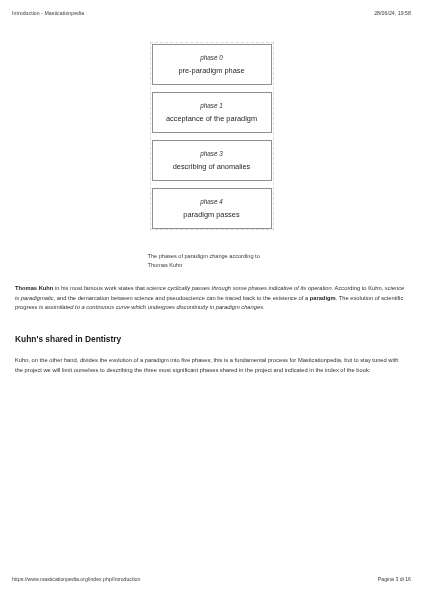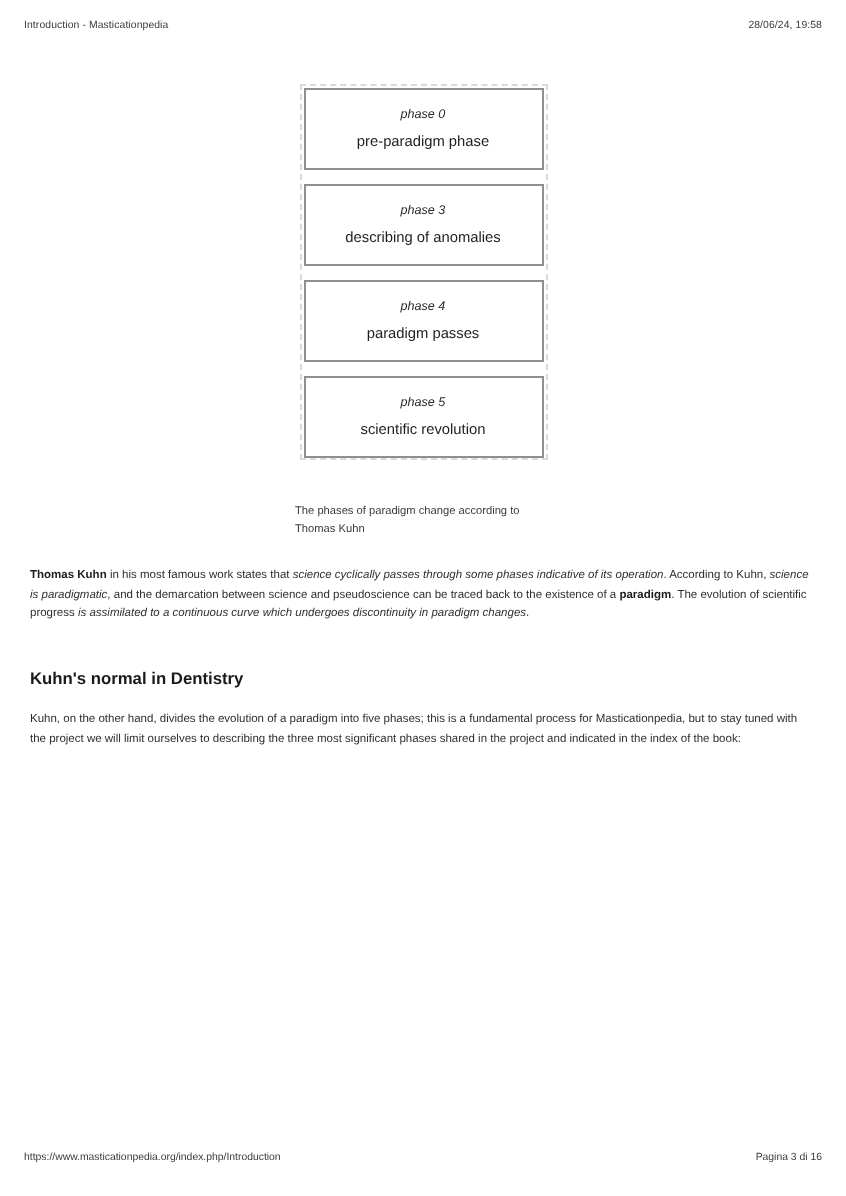--- a/index.html
+++ b/index.html
@@ -142,48 +142,48 @@
 
   <div class="figure-wrap">
     <figure class="figure">
       <div class="phase-list">
 
         <div class="phase-box">
           <div class="phase-num">phase 0</div>
           <div class="phase-label">pre-paradigm phase</div>
         </div>
 
+        <div class="phase-box">
+          <div class="phase-num">phase 1</div>
+          <div class="phase-label">acceptance of the paradigm</div>
+        </div>
 
 
         <div class="phase-box">
           <div class="phase-num">phase 3</div>
           <div class="phase-label">describing of anomalies</div>
         </div>
 
         <div class="phase-box">
           <div class="phase-num">phase 4</div>
           <div class="phase-label">paradigm passes</div>
         </div>
 
-        <div class="phase-box">
-          <div class="phase-num">phase 5</div>
-          <div class="phase-label">scientific revolution</div>
-        </div>
 
       </div>
     </figure>
   </div>
 
   <figcaption class="figure-caption">The phases of paradigm change according to Thomas Kuhn</figcaption>
 
   <p class="body-para">
     <b>Thomas Kuhn</b><span> in his most famous work states that </span><i>science cyclically passes through some phases indicative of its operation</i><span>. According to Kuhn, </span><i>science is paradigmatic</i><span>, and the demarcation between science and pseudoscience can be traced back to the existence of a </span><b>paradigm</b><span>. The evolution of scientific progress </span><i>is assimilated to a continuous curve which undergoes discontinuity in paradigm changes</i><span>.</span>
   </p>
 
-  <h2 class="section-heading">Kuhn's normal in Dentistry</h2>
+  <h2 class="section-heading">Kuhn's shared in Dentistry</h2>
 
   <p class="para-2">Kuhn, on the other hand, divides the evolution of a paradigm into five phases; this is a fundamental process for Masticationpedia, but to stay tuned with the project we will limit ourselves to describing the three most significant phases shared in the project and indicated in the index of the book:</p>
 
 </div>
 
 <div class="print-footer">
   <span class="left">https://www.masticationpedia.org/index.php/Introduction</span>
   <span class="right">Pagina 3 di 16</span>
 </div>
 

